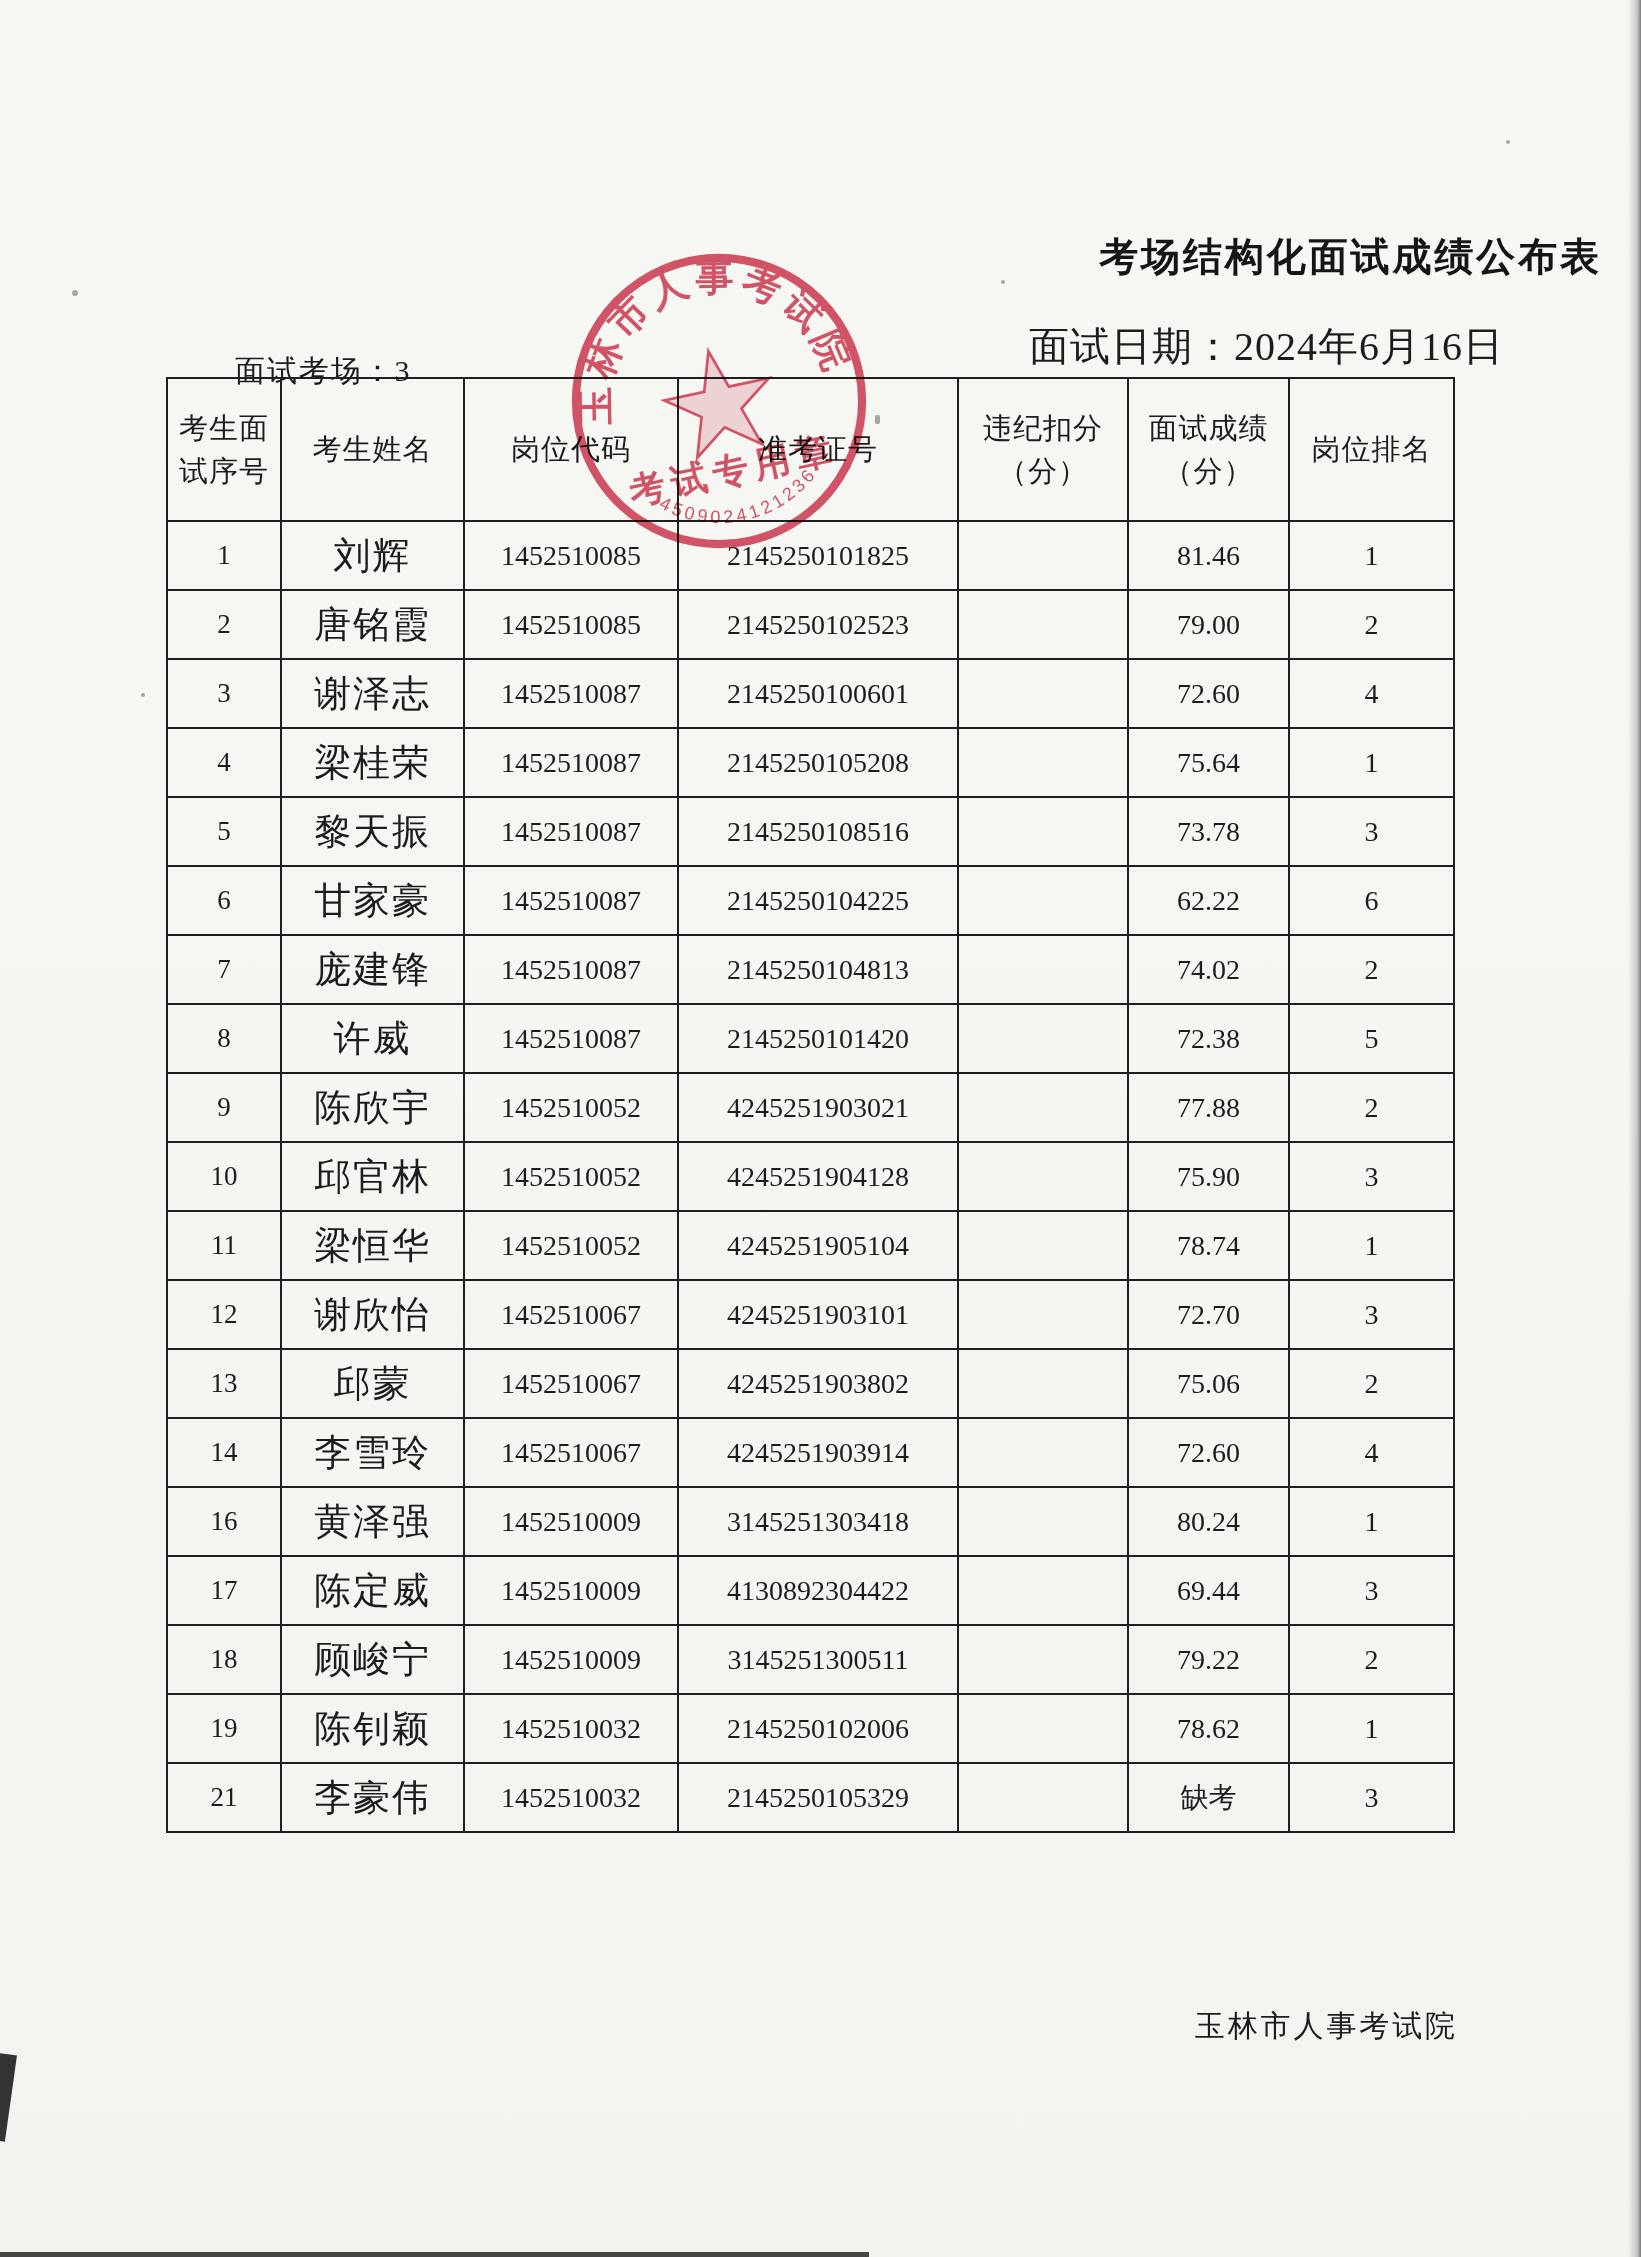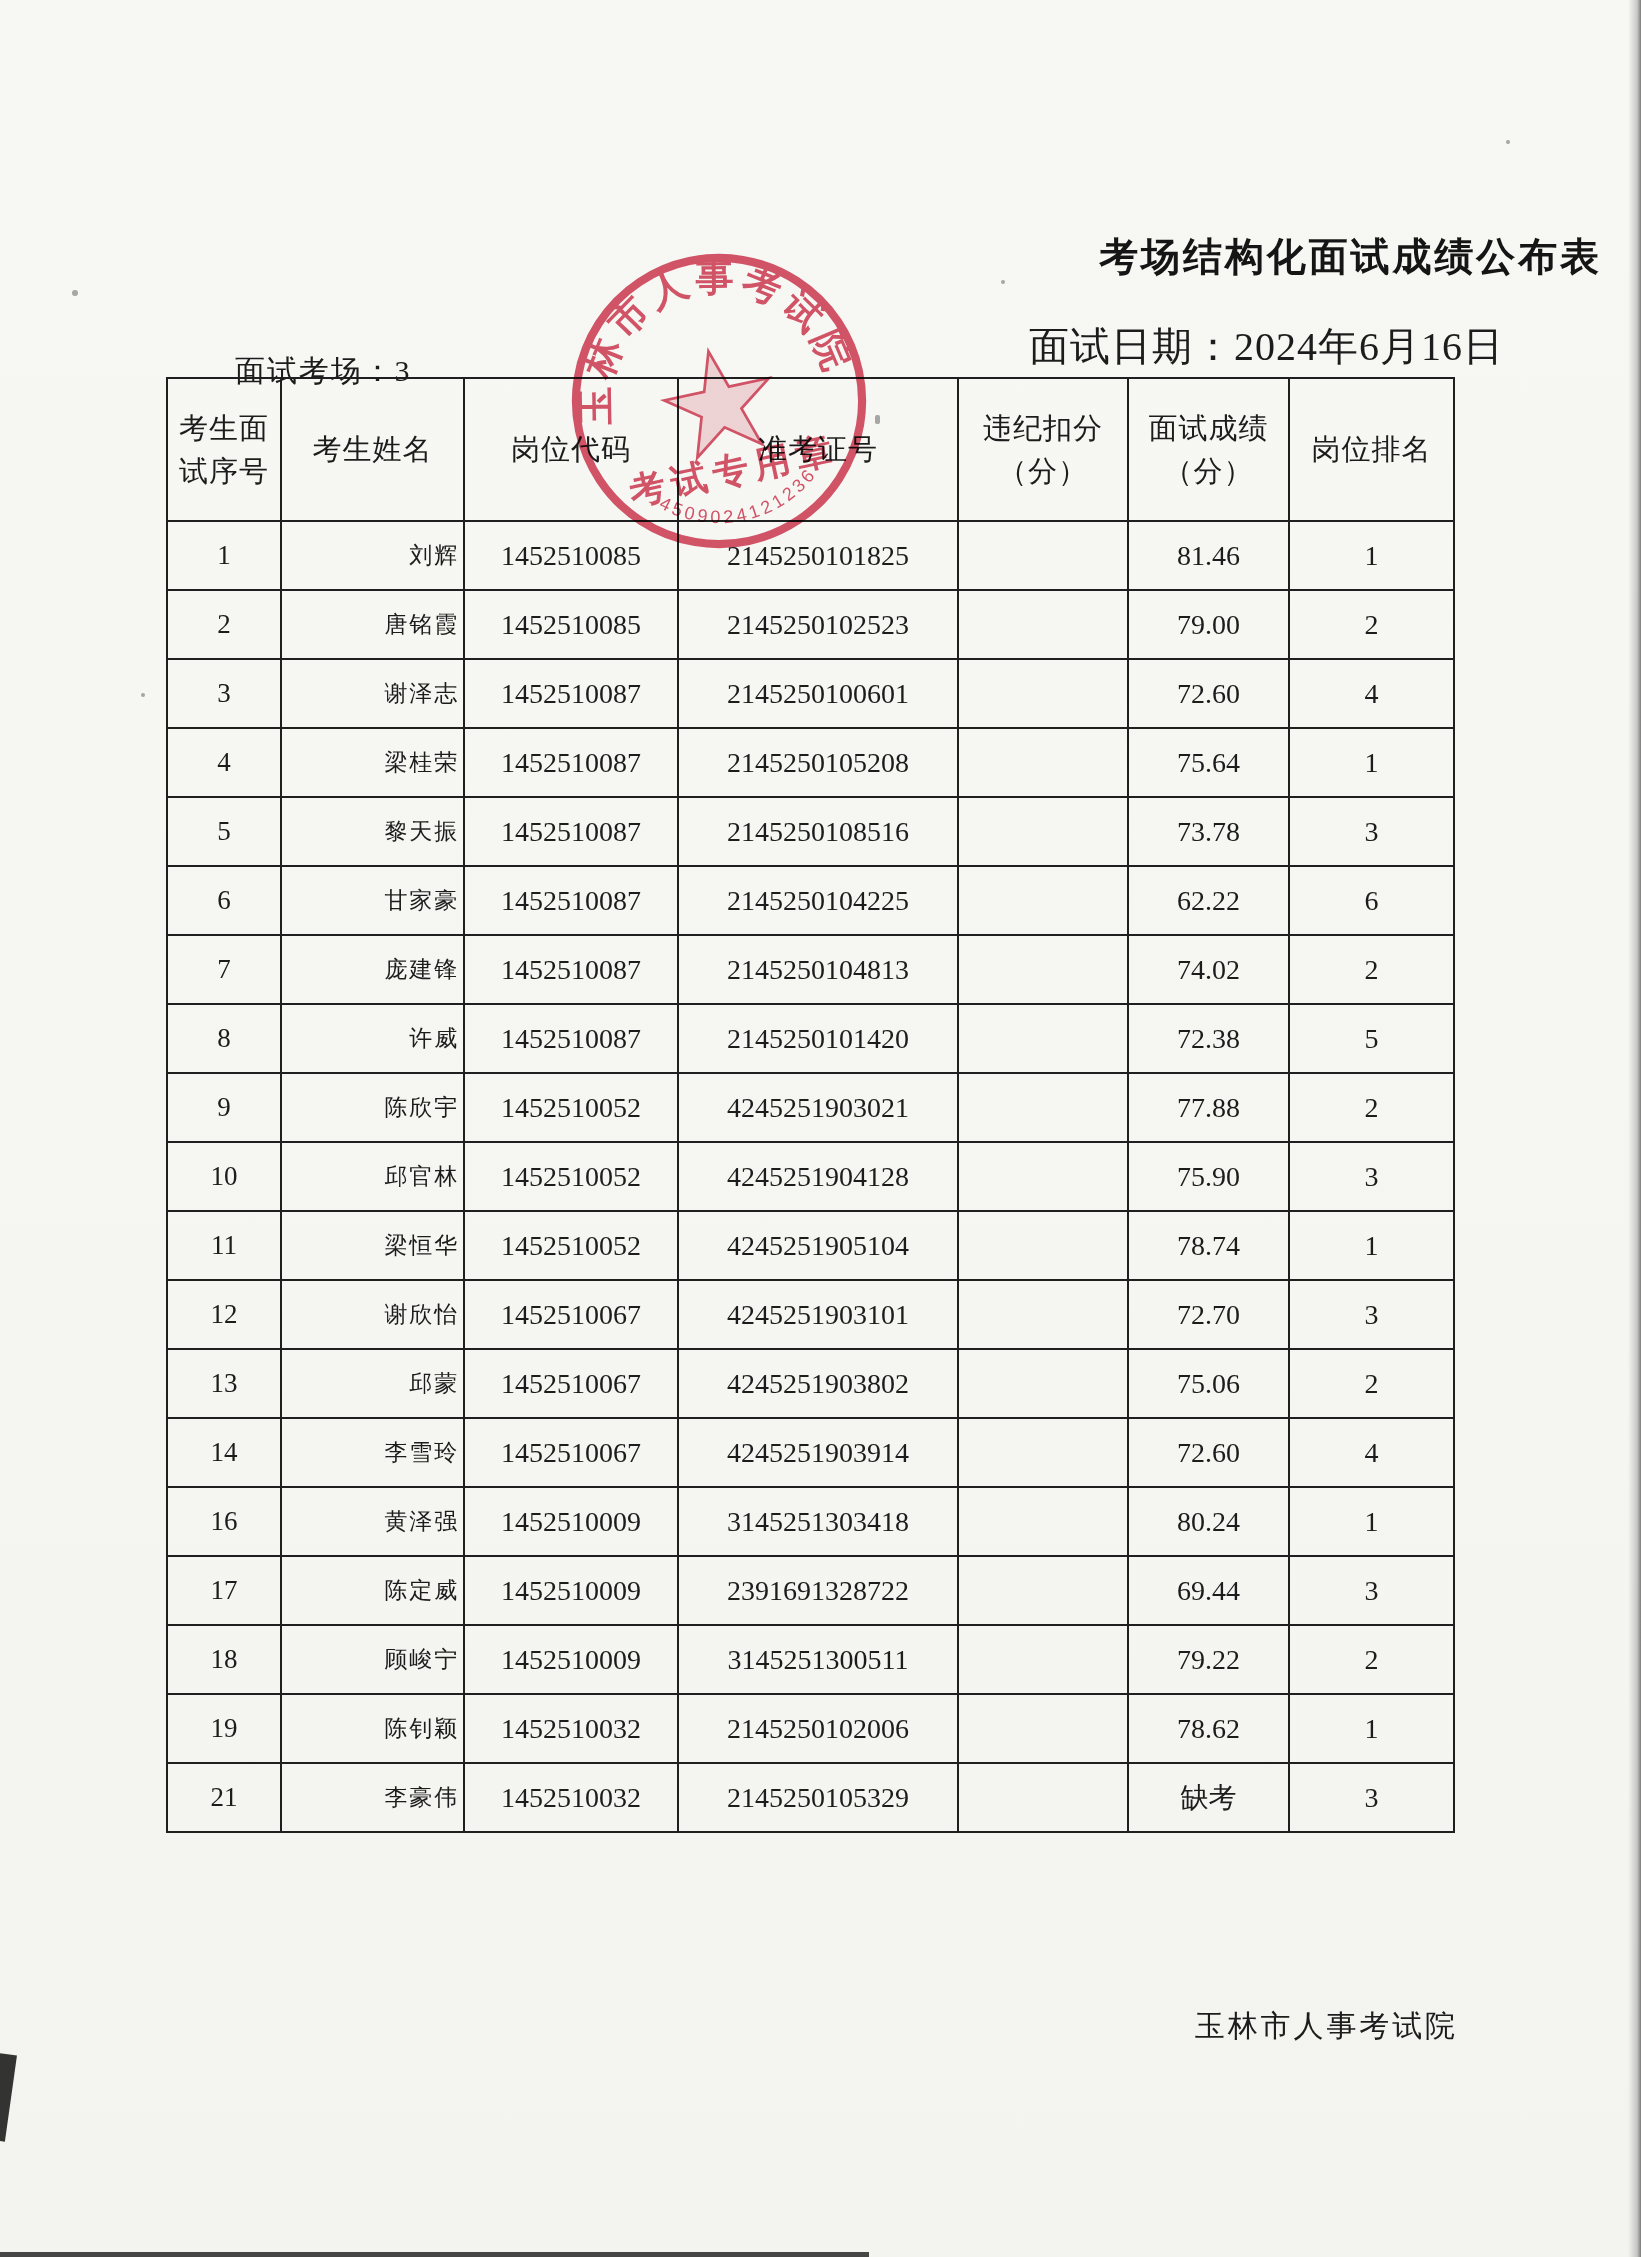--- a/index.html
+++ b/index.html
@@ -18,21 +18,21 @@
   .meta-room{position:absolute;top:319px;left:235px;font-size:30px;letter-spacing:1.9px;margin-top:32px;}
   .meta-date{position:absolute;top:319px;left:1029px;font-size:40px;letter-spacing:1px;}
   .table-wrap{position:absolute;top:377px;left:166px;width:1076px;}
   table{border-collapse:collapse;table-layout:fixed;width:100%;}
   th,td{
     border:2.9px solid #1f1f1f;text-align:center;vertical-align:middle;
     padding:0 3.9px;overflow:hidden;
   }
   th{height:141px;font-size:29px;font-weight:normal;letter-spacing:1px;line-height:1.45;}
   td{height:67px;font-size:28px;}
-  td.c-name{font-size:23px;letter-spacing:1.9px;text-align:right;}
+  td.c-name{font-size:37px;letter-spacing:1.9px;}
   td.c-seq{font-size:27px;}
   col.w-seq{width:114px;}col.w-name{width:183px;}col.w-code{width:214px;}
   col.w-ticket{width:280px;}col.w-ded{width:170px;}col.w-score{width:161px;}col.w-rank{width:165px;}
   .footer-issuer{position:absolute;top:2006px;right:183px;font-size:30px;letter-spacing:2.9px;}
   
   .stamp{
     position:absolute;left:556px;top:238px;width:326px;height:326px;
     transform:rotate(-12deg);opacity:0.87;mix-blend-mode:multiply;
     pointer-events:none;z-index:5;
   }
@@ -210,21 +210,21 @@
             <td>1452510009</td>
             <td>3145251303418</td>
             <td></td>
             <td>80.24</td>
             <td>1</td>
           </tr>
           <tr>
             <td class="c-seq">17</td>
             <td class="c-name">陈定威</td>
             <td>1452510009</td>
-            <td>2391691328722</td>
+            <td>4130892304422</td>
             <td></td>
             <td>69.44</td>
             <td>3</td>
           </tr>
           <tr>
             <td class="c-seq">18</td>
             <td class="c-name">顾峻宁</td>
             <td>1452510009</td>
             <td>3145251300511</td>
             <td></td>

